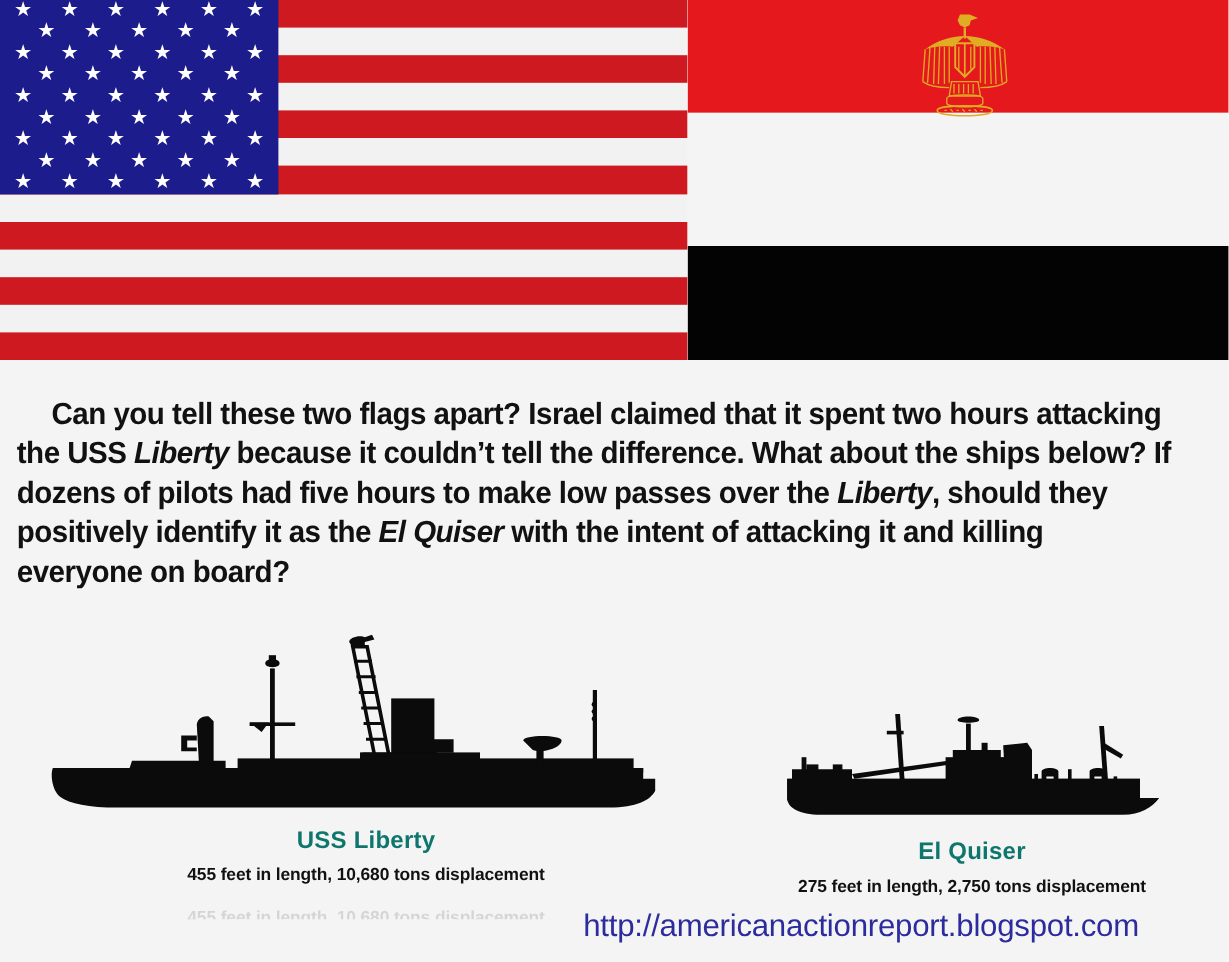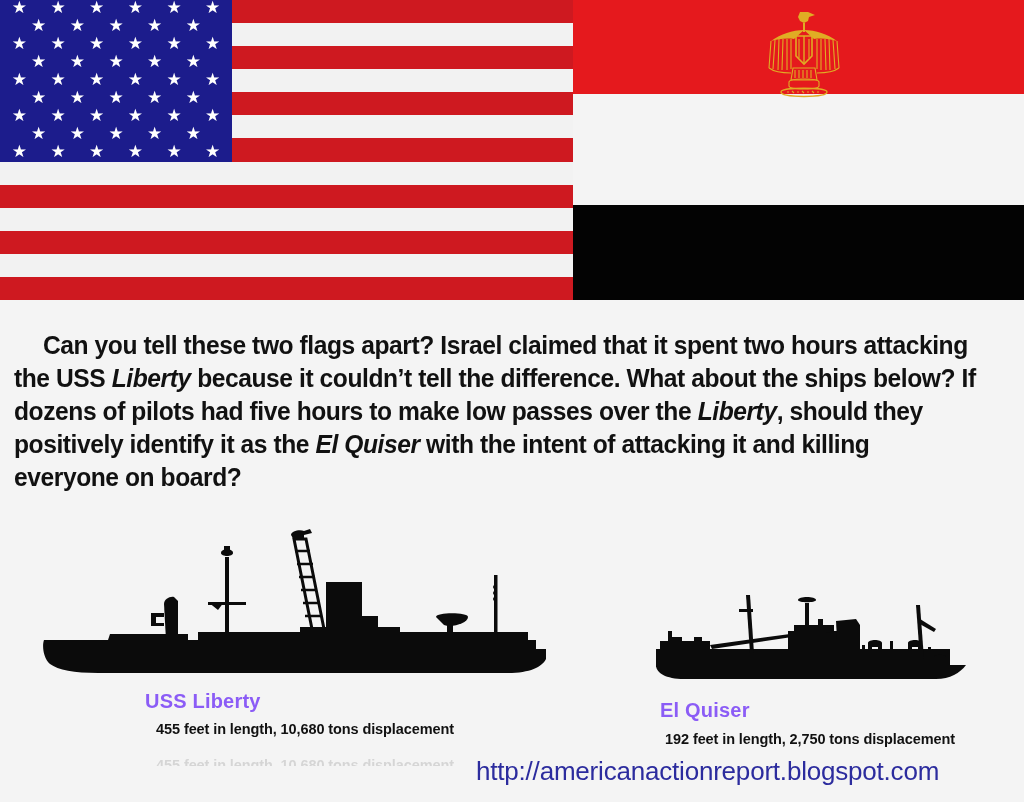--- a/index.html
+++ b/index.html
@@ -129,25 +129,25 @@
   #ship-quiser {
     position: absolute;
     left: 650px;
     top: 587px;
     width: 330px;
     height: 97px;
   }
 
   .ship-name {
     position: absolute;
-    text-align: left;
+    text-align: center;
     font-family: "Liberation Sans", sans-serif;
     font-weight: bold;
     font-size: 20px;
-    color: #8b5cf6;
+    color: #0f766e;
     letter-spacing: 0.2px;
   }
   .ship-spec {
     position: absolute;
     text-align: center;
     font-family: "Liberation Sans", sans-serif;
     font-weight: bold;
     font-size: 14.5px;
     color: #111111;
     letter-spacing: -0.1px;
@@ -167,21 +167,21 @@
     letter-spacing: -0.1px;
     color: #bdbdbd;
     height: 9px;
     overflow: hidden;
     opacity: 0.55;
   }
 
   
   #site-url {
     position: absolute;
-    left: 476px;
+    left: 486px;
     top: 756px;
     font-family: "Liberation Sans", sans-serif;
     font-weight: normal;
     font-size: 26px;
     color: #2c2c9e;
     letter-spacing: -0.2px;
     white-space: nowrap;
     text-decoration: none;
   }
 </style>
@@ -390,17 +390,17 @@
       <path d="M254 74 L296 74 L296 80 L254 80 Z"></path>
       <path d="M284 70 C284 67 296 67 296 70 L296 80 L284 80 Z"></path>
     </g>
   </svg>
 
   <div class="ship-name" id="liberty-name">USS Liberty</div>
   <div class="ship-spec" id="liberty-spec">455 feet in length, 10,680 tons displacement</div>
   <div id="liberty-spec-ghost">455 feet in length, 10,680 tons displacement</div>
 
   <div class="ship-name" id="quiser-name">El Quiser</div>
-  <div class="ship-spec" id="quiser-spec">192 feet in length, 2,750 tons displacement</div>
+  <div class="ship-spec" id="quiser-spec">275 feet in length, 2,750 tons displacement</div>
 
   <a id="site-url" href="#">http://americanactionreport.blogspot.com</a>
 
 </div>
 
 </body></html>

